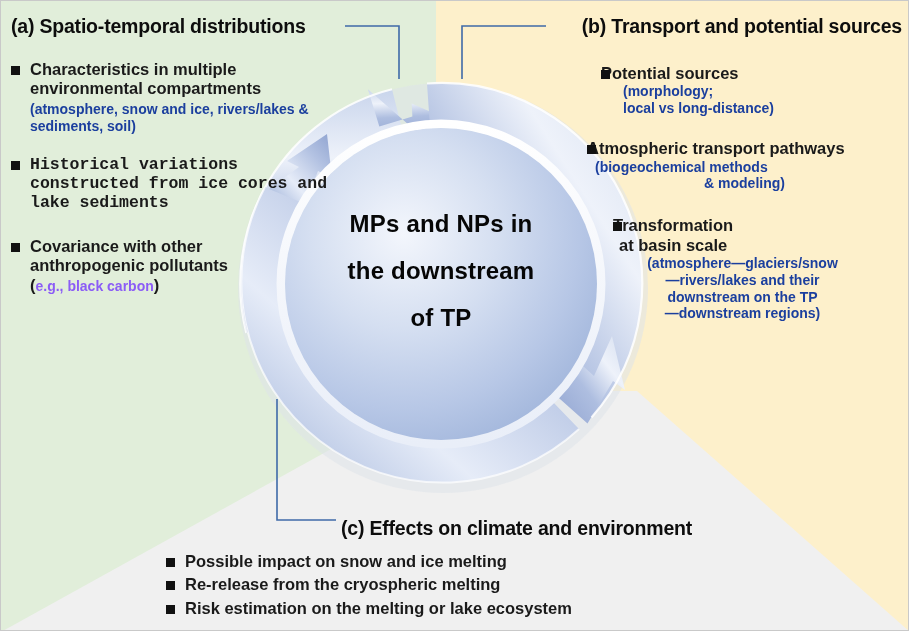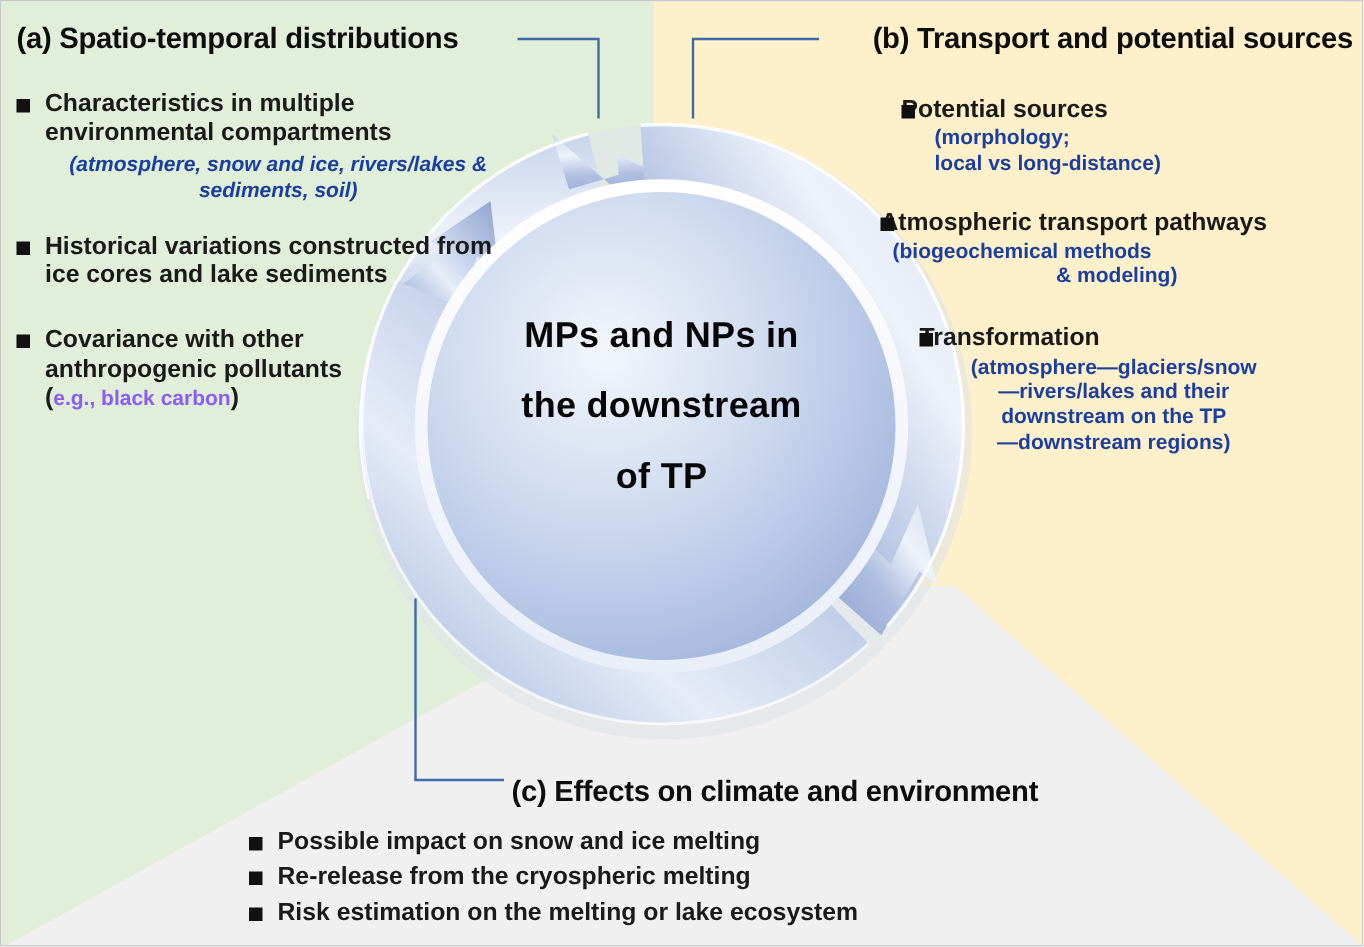--- a/index.html
+++ b/index.html
@@ -41,22 +41,22 @@
     display:block;
     font-size:14px;font-weight:bold;color:#1b3f9e;
     line-height:1.2;
   }
   .inl{color:#8b5cf6;font-size:14px;font-weight:bold;}
 
   
   #panel-a{left:10px;top:14px;width:330px;}
   #panel-a .hdr{margin-bottom:22px;}
   #panel-a .b1{margin-bottom:20px;}
-  #panel-a .b1 .sub{text-align:center;padding-left:19px;margin-top:2px;font-style:italic;}
-  #panel-a .b2{margin-bottom:24px;}
+  #panel-a .b1 .sub{padding-left:19px;margin-top:2px;}
+  #panel-a .b2{margin-bottom:24px;font-family:Liberation Mono, monospace;}
   #panel-a .b3 .btxt{max-width:225px;}
 
   
   #panel-b{right:6px;top:14px;width:345px;text-align:right;}
   #panel-b .hdr{margin-bottom:26px;text-align:right;}
   #panel-b .bullet{text-align:left;}
   #panel-b .bmark{left:auto;}
   #panel-b .btxt{padding-left:0;}
   #panel-b .sub{color:#1b3f9e;}
 
@@ -231,20 +231,21 @@
     <div class="bullet pbrow" id="pb2">
       <span class="bmark"></span>
       <span class="btxt">Atmospheric transport pathways</span>
       <span class="sub">(biogeochemical methods</span>
       <span class="sub" style="text-align:center;padding-left:0;">&amp; modeling)</span>
     </div>
 
     <div class="bullet pbrow" id="pb3">
       <span class="bmark"></span>
       <span class="btxt">Transformation</span>
+      <span class="btxt" style="padding-left:6px;">at basin scale</span>
       <span class="sub">(atmosphere—glaciers/snow</span>
       <span class="sub">—rivers/lakes and their</span>
       <span class="sub">downstream on the TP</span>
       <span class="sub">—downstream regions)</span>
     </div>
   </div>
 
   <div class="panel" id="panel-c">
     <div class="hdr">(c) Effects on climate and environment</div>
 

